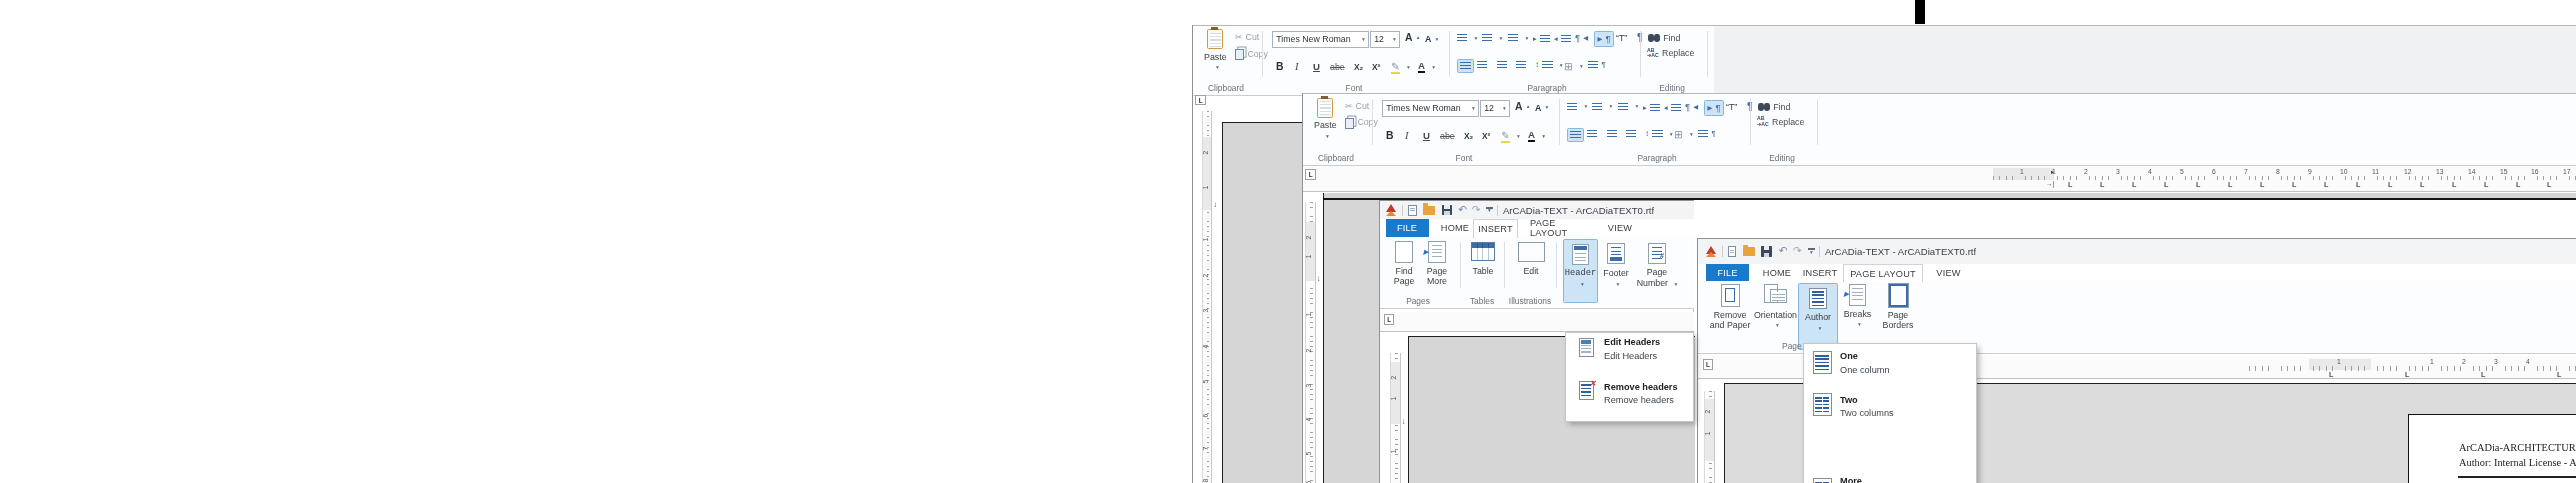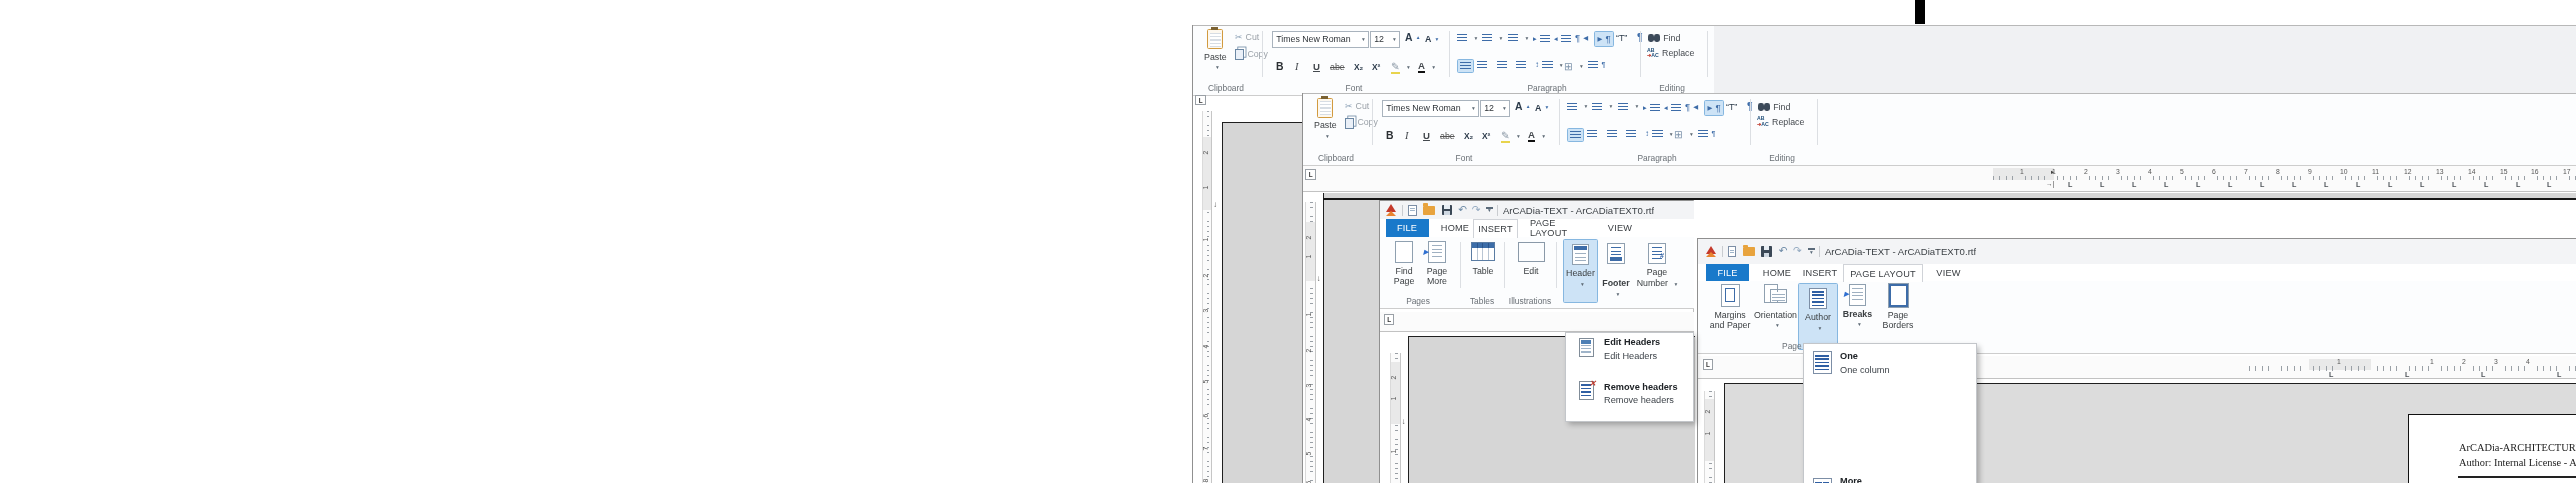--- a/index.html
+++ b/index.html
@@ -510,29 +510,29 @@
       <div class="bigbtn" style="left:131px;top:4.8px;width:40px;">
         <i class="ico-image"></i>
         <span style="margin-top:4px;">Edit</span>
       </div>
       <i class="sep" style="left:176px;"></i>
       <div class="bigbtn hl" style="left:183px;top:2.4px;width:35px;height:64px;padding-top:3.2px;">
         <i class="bp">
             <i class="topbar"></i>
             <i class="lines" style="top:8px;"></i>
           </i>
-        <span style="margin-top:3.2px;">Header</span>
+        <span style="margin-top:3.2px;font-family:Liberation Mono, monospace;">Header</span>
         <span class="dd">▾</span>
       </div>
       <div class="bigbtn" style="left:220px;top:2.4px;width:32px;height:64px;padding-top:3.2px;">
         <i class="bp">
             <i class="blines" style="bottom:8px;"></i>
             <i class="botbar"></i>
           </i>
-        <span style="margin-top:14px;font-weight:bold;">Footer</span>
+        <span style="margin-top:4px;">Footer</span>
         <span class="dd">▾</span>
       </div>
       <div class="bigbtn" style="left:254px;top:2.4px;width:46px;height:64px;padding-top:3.2px;">
         <i class="bp">
             <i class="blines"></i>
             <b style="position:absolute;right:0.8px;bottom:1.6px;color:#2f5fa3;font-size:7.2px;font-style:normal;">#</b>
           </i>
         <span style="margin-top:3.2px;">Page</span>
         <span><span>Number</span> <span class="dd">▾</span></span>
       </div>
@@ -605,21 +605,21 @@
       <div class="tab sel" style="left:145px;width:80px;">
           <span>PAGE LAYOUT</span>
         </div>
       <div class="tab" style="left:233px;width:35px;">
           <span>VIEW</span>
         </div>
     </div>
     <div class="abs" style="left:0;top:42px;width:878px;height:73px;background:#fcfdfe;border-bottom:0.8px solid #cdcdcd;box-sizing:border-box;">
       <div class="bigbtn" style="left:9.6px;top:3.2px;width:45px;">
         <i class="ico-marg"></i>
-        <span style="margin-top:3.2px;">Margins</span>
+        <span style="margin-top:3.2px;">Remove</span>
         <span>and Paper</span>
       </div>
       <div class="bigbtn" style="left:56px;top:3.2px;width:43px;">
         <i class="ico-orient">
             <i class="p1"></i>
             <i class="p2"></i>
           </i>
         <span style="margin-top:3.2px;">Orientation</span>
         <span class="dd">▾</span>
       </div>
@@ -628,21 +628,21 @@
             <i></i>
           </span>
         <span style="margin-top:3.2px;">Author</span>
         <span class="dd">▾</span>
       </div>
       <div class="bigbtn" style="left:142px;top:3.2px;width:35px;">
         <i class="bp">
             <i class="lines"></i>
             <b style="position:absolute;left:-5.6px;top:4px;color:#2f6fd0;font-size:6.4px;">▶</b>
           </i>
-        <span style="margin-top:3.2px;font-weight:bold;">Breaks</span>
+        <span style="margin-top:3.2px;">Breaks</span>
         <span class="dd">▾</span>
       </div>
       <div class="bigbtn" style="left:179px;top:3.2px;width:42px;">
         <i class="ico-border"></i>
         <span style="margin-top:3.2px;">Page</span>
         <span>Borders</span>
       </div>
       <span class="glabel" style="left:106px;">Page Setup</span>
     </div>
     <div class="hruler" id="hrD" style="left:0;top:117px;width:878px;height:21.6px;">
@@ -674,20 +674,28 @@
     </div>
 
     <div class="menu" style="left:105px;top:104px;width:172px;height:141px;">
       <div class="abs" style="left:0;top:0;width:172px;height:42px;">
         <span class="colbox" style="position:absolute;left:8.8px;top:7.2px;width:19px;height:22.4px;">
             <i></i>
           </span>
         <span class="mi-title" style="left:36px;top:7.2px;">One</span>
         <span class="mi-sub" style="left:36px;top:21px;">One column</span>
       </div>
+      <div class="abs" style="left:0;top:42px;width:172px;height:42px;">
+        <span class="colbox" style="position:absolute;left:8.8px;top:7.2px;width:19px;height:22.4px;">
+            <i></i>
+            <i></i>
+          </span>
+        <span class="mi-title" style="left:36px;top:8.8px;">Two</span>
+        <span class="mi-sub" style="left:36px;top:22.4px;">Two columns</span>
+      </div>
       <div class="abs" style="left:0;top:127px;width:172px;height:14.4px;overflow:hidden;">
         <span class="colbox" style="position:absolute;left:8.8px;top:7.2px;width:19px;height:22.4px;">
             <i></i>
             <i></i>
           </span>
         <span class="mi-title" style="left:36px;top:4.8px;">More</span>
       </div>
     </div>
   </div>
 

